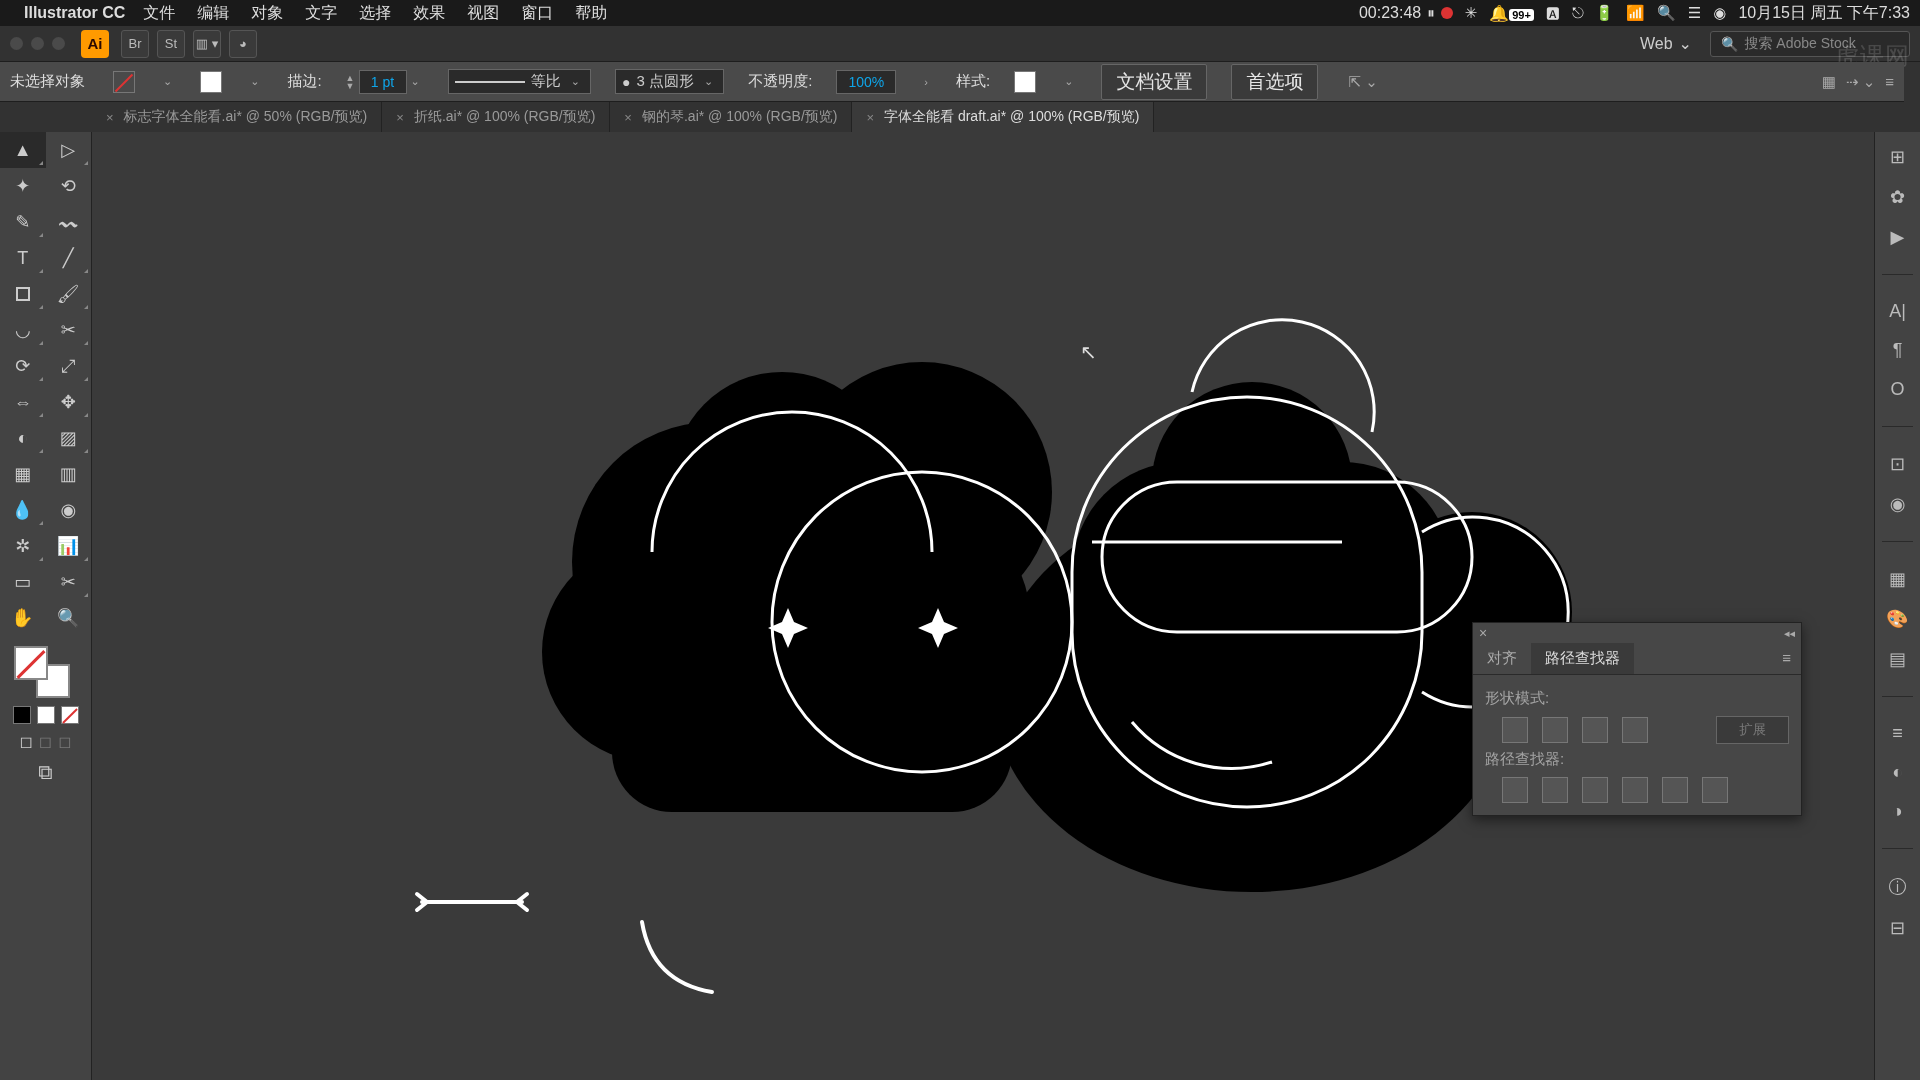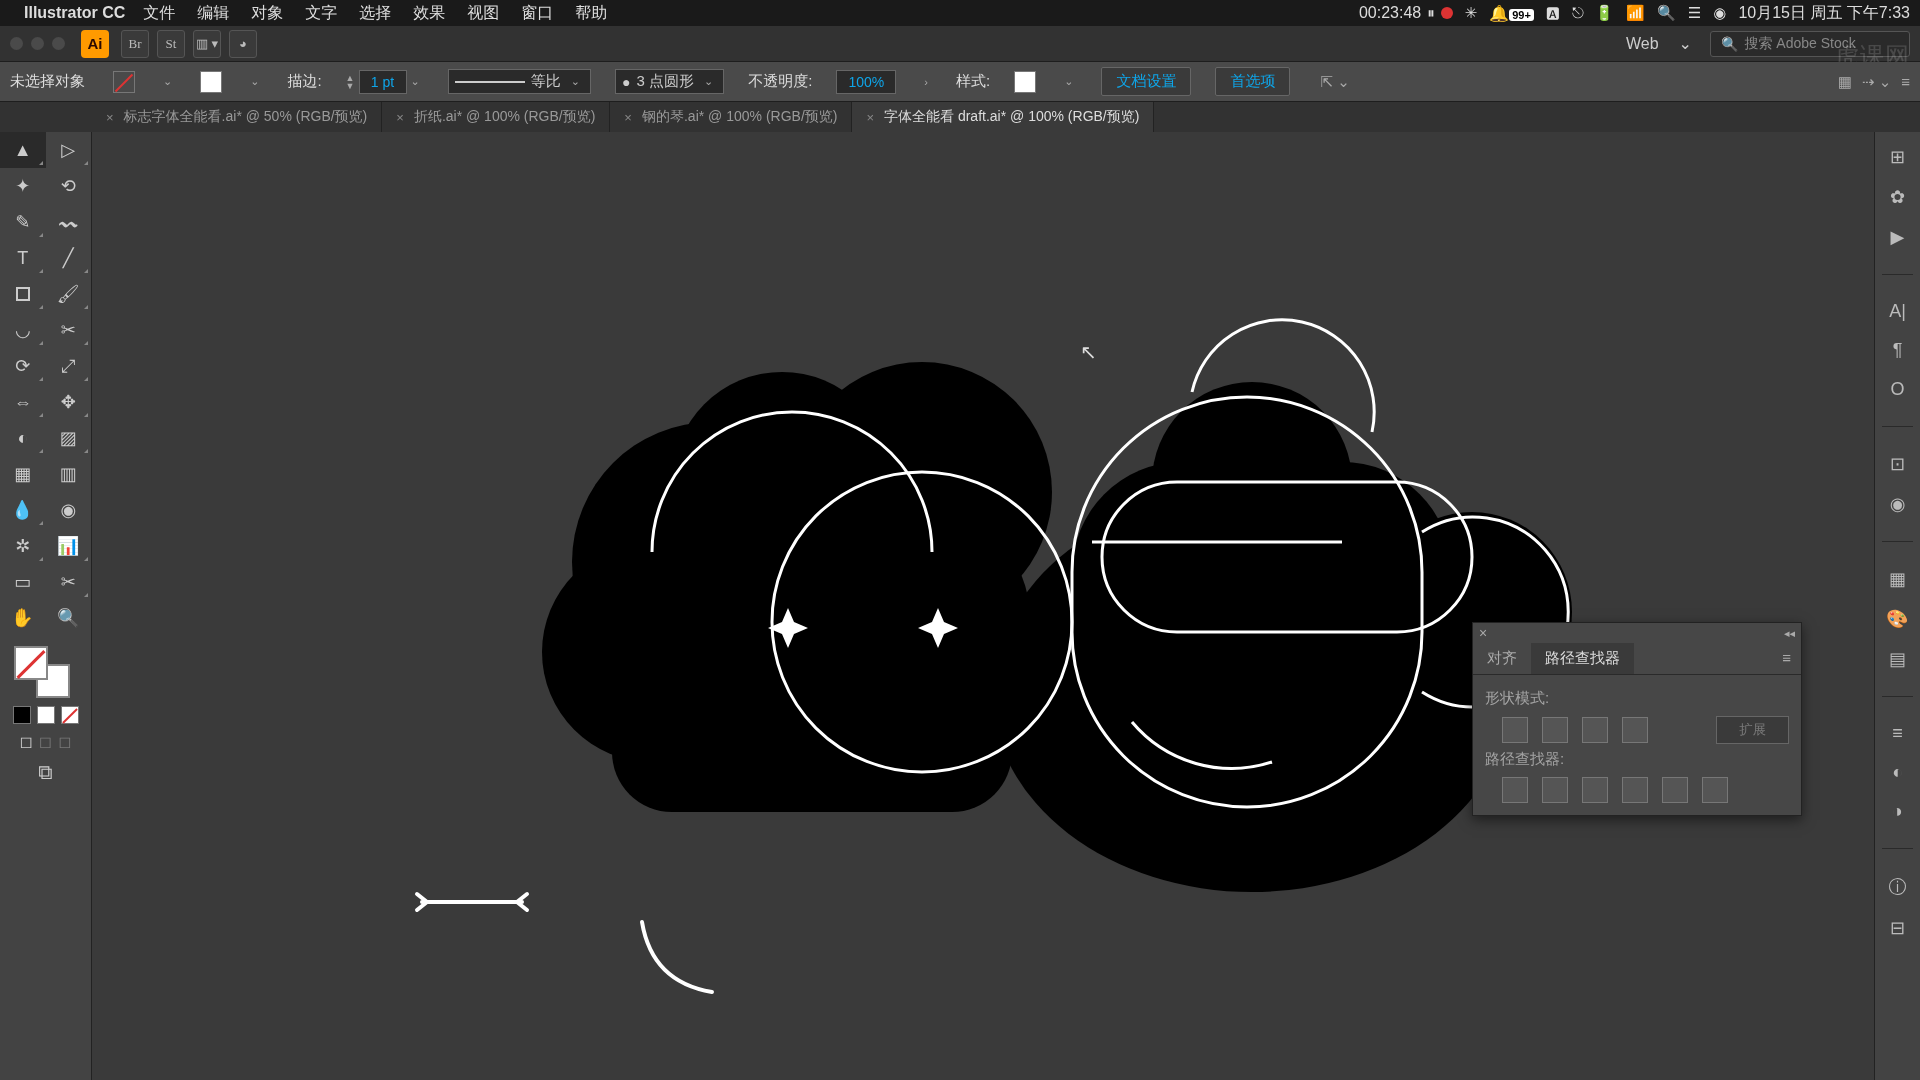--- a/index.html
+++ b/index.html
@@ -14,42 +14,42 @@
 .menubar .right .clock-badge { display: flex; align-items: center; gap: 6px; }
 .menubar .right .rec-dot { width: 12px; height: 12px; border-radius: 50%; background: #d33; }
 .menubar .right .ico { font-size: 15px; }
 .menubar .notif-pill { background:#fff; color:#000; border-radius:3px; padding:0 3px; font-size:11px; font-weight:700; }
 
 
 .app-strip { position: absolute; top: 26px; left: 0; right: 0; height: 36px; background: #323232; display: flex; align-items: center; padding: 8px 10px; border-bottom: 1px solid #1e1e1e; }
 .app-strip .traffic { display: flex; gap: 8px; margin-right: 16px; }
 .app-strip .traffic div { width: 13px; height: 13px; border-radius: 50%; background: #4a4a4a; }
 .app-strip .ai-logo { width: 28px; height: 28px; background: #ff9a00; color: #2a0a00; font-weight: 800; font-size: 15px; display:flex; align-items:center; justify-content:center; border-radius:4px; margin-right:12px; }
-.app-strip .btn-sq { width: 28px; height: 28px; background: #3a3a3a; border: 1px solid #555; display:flex; align-items:center; justify-content:center; margin-right: 8px; font-size:13px; color:#bbb; border-radius:3px;font-family:Liberation Serif, serif; }
+.app-strip .btn-sq { width: 28px; height: 28px; background: #3a3a3a; border: 1px solid #555; display:flex; align-items:center; justify-content:center; margin-right: 8px; font-size:13px; color:#bbb; border-radius:3px; }
 .app-strip .right { margin-left:auto; display:flex; align-items:center; gap:10px; }
-.web-drop { display:flex; align-items:center; gap:20px; font-size:16px; color:#ccc; padding:2px 8px; }
+.web-drop { display:flex; align-items:center; gap:6px; font-size:16px; color:#ccc; padding:2px 8px; }
 .search-box { display:flex; align-items:center; gap:6px; background:#2a2a2a; border:1px solid #555; border-radius:3px; padding:3px 10px; width:200px; font-size:14px; color:#888; }
 
 
 .watermark { position:absolute; top:40px; right:10px; font-size:24px; font-weight:400; color:rgba(255,255,255,0.15); letter-spacing:1px; pointer-events:none; }
 
 
-.ctrl-bar { position:absolute; top:62px; left:0; right:0; height:40px; background:#4a4a4a; border-bottom:1px solid #1e1e1e; display:flex; align-items:center; padding:0 10px; font-size:15px; gap:24px; }
+.ctrl-bar { position:absolute; top:62px; left:0; right:16px; height:40px; background:#4a4a4a; border-bottom:1px solid #1e1e1e; display:flex; align-items:center; padding:0 10px; font-size:15px; gap:24px; }
 .ctrl-bar .sel-label { color:#ddd; margin-right:4px; }
 .swatch { width:22px; height:22px; border:1px solid #777; position:relative; }
 .swatch.slash::after { content:''; position:absolute; left:-2px; right:-2px; top:50%; border-top:2px solid #d33; transform:rotate(-45deg); }
 .swatch.white { background:#fff; }
 .drop-chev { font-size:11px; color:#aaa; padding:0 4px; cursor:pointer; }
 .ctrl-lbl { color:#ddd; }
 .stepper { display:flex; align-items:center; }
 .stepper .arrows { display:flex; flex-direction:column; line-height:8px; font-size:9px; color:#aaa; margin-right:4px; }
 .num-field { width:48px; height:24px; background:#2a2a2a; border:1px solid #666; color:#0ea5e9; font-size:14px; text-align:center; }
 .profile-line { width:70px; height:2px; background:#ccc; }
 .profile-box { display:flex; align-items:center; gap:6px; border:1px solid #666; padding:2px 6px; background:#2a2a2a;justify-content:flex-end; }
-.action-btn { background:#3a3a3a; border:1px solid #666; color:#0ea5e9; padding:4px 14px; font-size:15px; border-radius:2px; cursor:pointer; }
+.action-btn { background:#3a3a3a; border:1px solid #666; color:#e5e5e5; padding:4px 14px; font-size:19px; border-radius:2px; cursor:pointer; }
 .ctrl-bar .right { margin-left:auto; display:flex; align-items:center; gap:10px; }
 
 
 .doc-tabs { position:absolute; top:102px; left:92px; right:0; height:30px; background:#323232; display:flex; align-items:center; font-size:14px; color:#999; }
 .doc-tab { display:flex; align-items:center; gap:10px; padding:0 14px; height:100%; border-right:1px solid #222; cursor:pointer; }
 .doc-tab.active { background:#3a3a3a; color:#ddd; }
 .doc-tab .x { font-size:13px; color:#888; }
 
 
 .toolbox { position:absolute; top:132px; left:0; width:92px; bottom:0; background:#434343; border-right:1px solid #222; text-align:center; }

